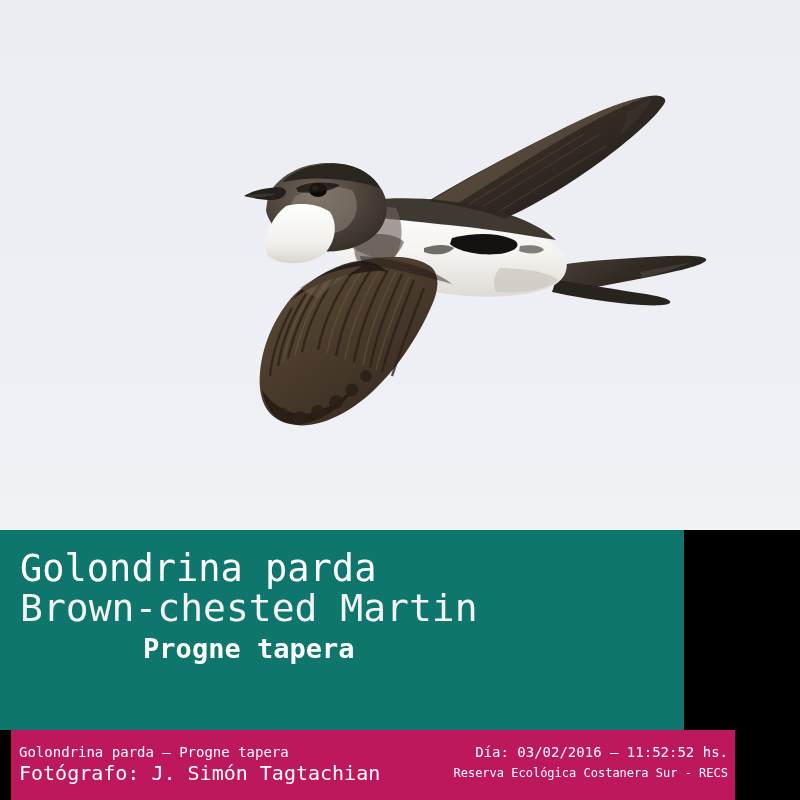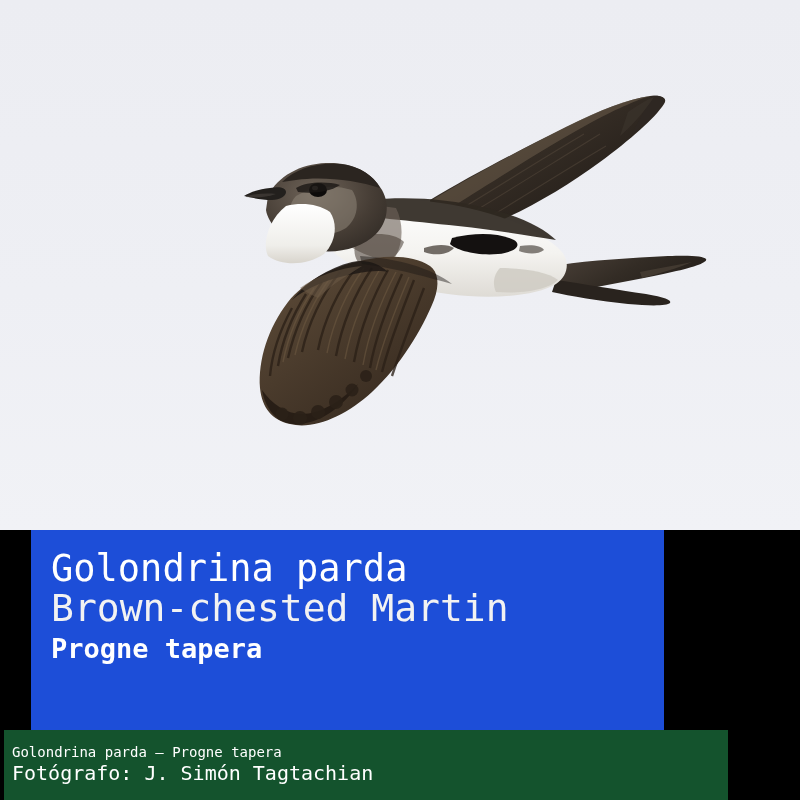--- a/index.html
+++ b/index.html
@@ -6,28 +6,28 @@
   html,body{margin:0;padding:0;background:#000;}
   body{width:800px;height:800px;overflow:hidden;font-family:"DejaVu Sans Mono","Liberation Mono",monospace;}
   .card{position:relative;width:800px;height:800px;background:#000;}
 
   
   .photo{position:absolute;left:0;top:0;width:800px;height:530px;overflow:hidden;
          background:linear-gradient(180deg,#edeef3 0%,#eeeff4 45%,#f0f1f5 100%);}
   .photo svg{display:block;width:800px;height:530px;}
 
   
-  .band{position:absolute;left:0;top:530px;width:633px;height:200px;background:#1d4ed8;margin-left:31px;}
+  .band{position:absolute;left:0;top:530px;width:684px;height:200px;background:#0f766e;}
   .titles{position:absolute;left:20px;top:18px;}
   .t-common{color:#fff;font-size:37px;line-height:41px;letter-spacing:0px;font-weight:400;white-space:pre;}
   .t-english{color:#f2f2f2;font-size:38px;line-height:37px;font-weight:400;white-space:pre;margin-top:1px;}
-  .t-sci{color:#fff;font-size:27px;line-height:33px;font-weight:700;white-space:pre;margin-top:5px;}
+  .t-sci{color:#fff;font-size:27px;line-height:33px;font-weight:700;white-space:pre;margin-top:5px;text-align:center;}
 
   
-  .footer{position:absolute;left:4px;top:730px;width:724px;height:70px;background:#14532d;}
+  .footer{position:absolute;left:11px;top:730px;width:724px;height:70px;background:#be185d;}
   .f-left{position:absolute;left:8px;top:12px;text-align:left;}
   .f-right{position:absolute;right:7px;top:12px;text-align:right;}
   .f-l1{color:#fff;font-size:14px;line-height:21px;white-space:pre;}
   .f-l2{color:#fff;font-size:20px;line-height:21px;white-space:pre;}
   .f-r1{color:#fff;font-size:14px;line-height:21px;white-space:pre;}
   .f-r2{color:#fff;font-size:12px;line-height:21px;white-space:pre;}
 </style>
 </head>
 <body>
 
@@ -205,15 +205,19 @@
       <div class="t-sci">Progne tapera</div>
     </div>
 
   </div>
 
   <div class="footer">
     <div class="f-left">
       <div class="f-l1">Golondrina parda – Progne tapera</div>
       <div class="f-l2">Fotógrafo: J. Simón Tagtachian</div>
     </div>
+    <div class="f-right">
+      <div class="f-r1">Día: 03/02/2016 – 11:52:52 hs.</div>
+      <div class="f-r2">Reserva Ecológica Costanera Sur - RECS</div>
+    </div>
   </div>
 
 </div>
 
 </body></html>

